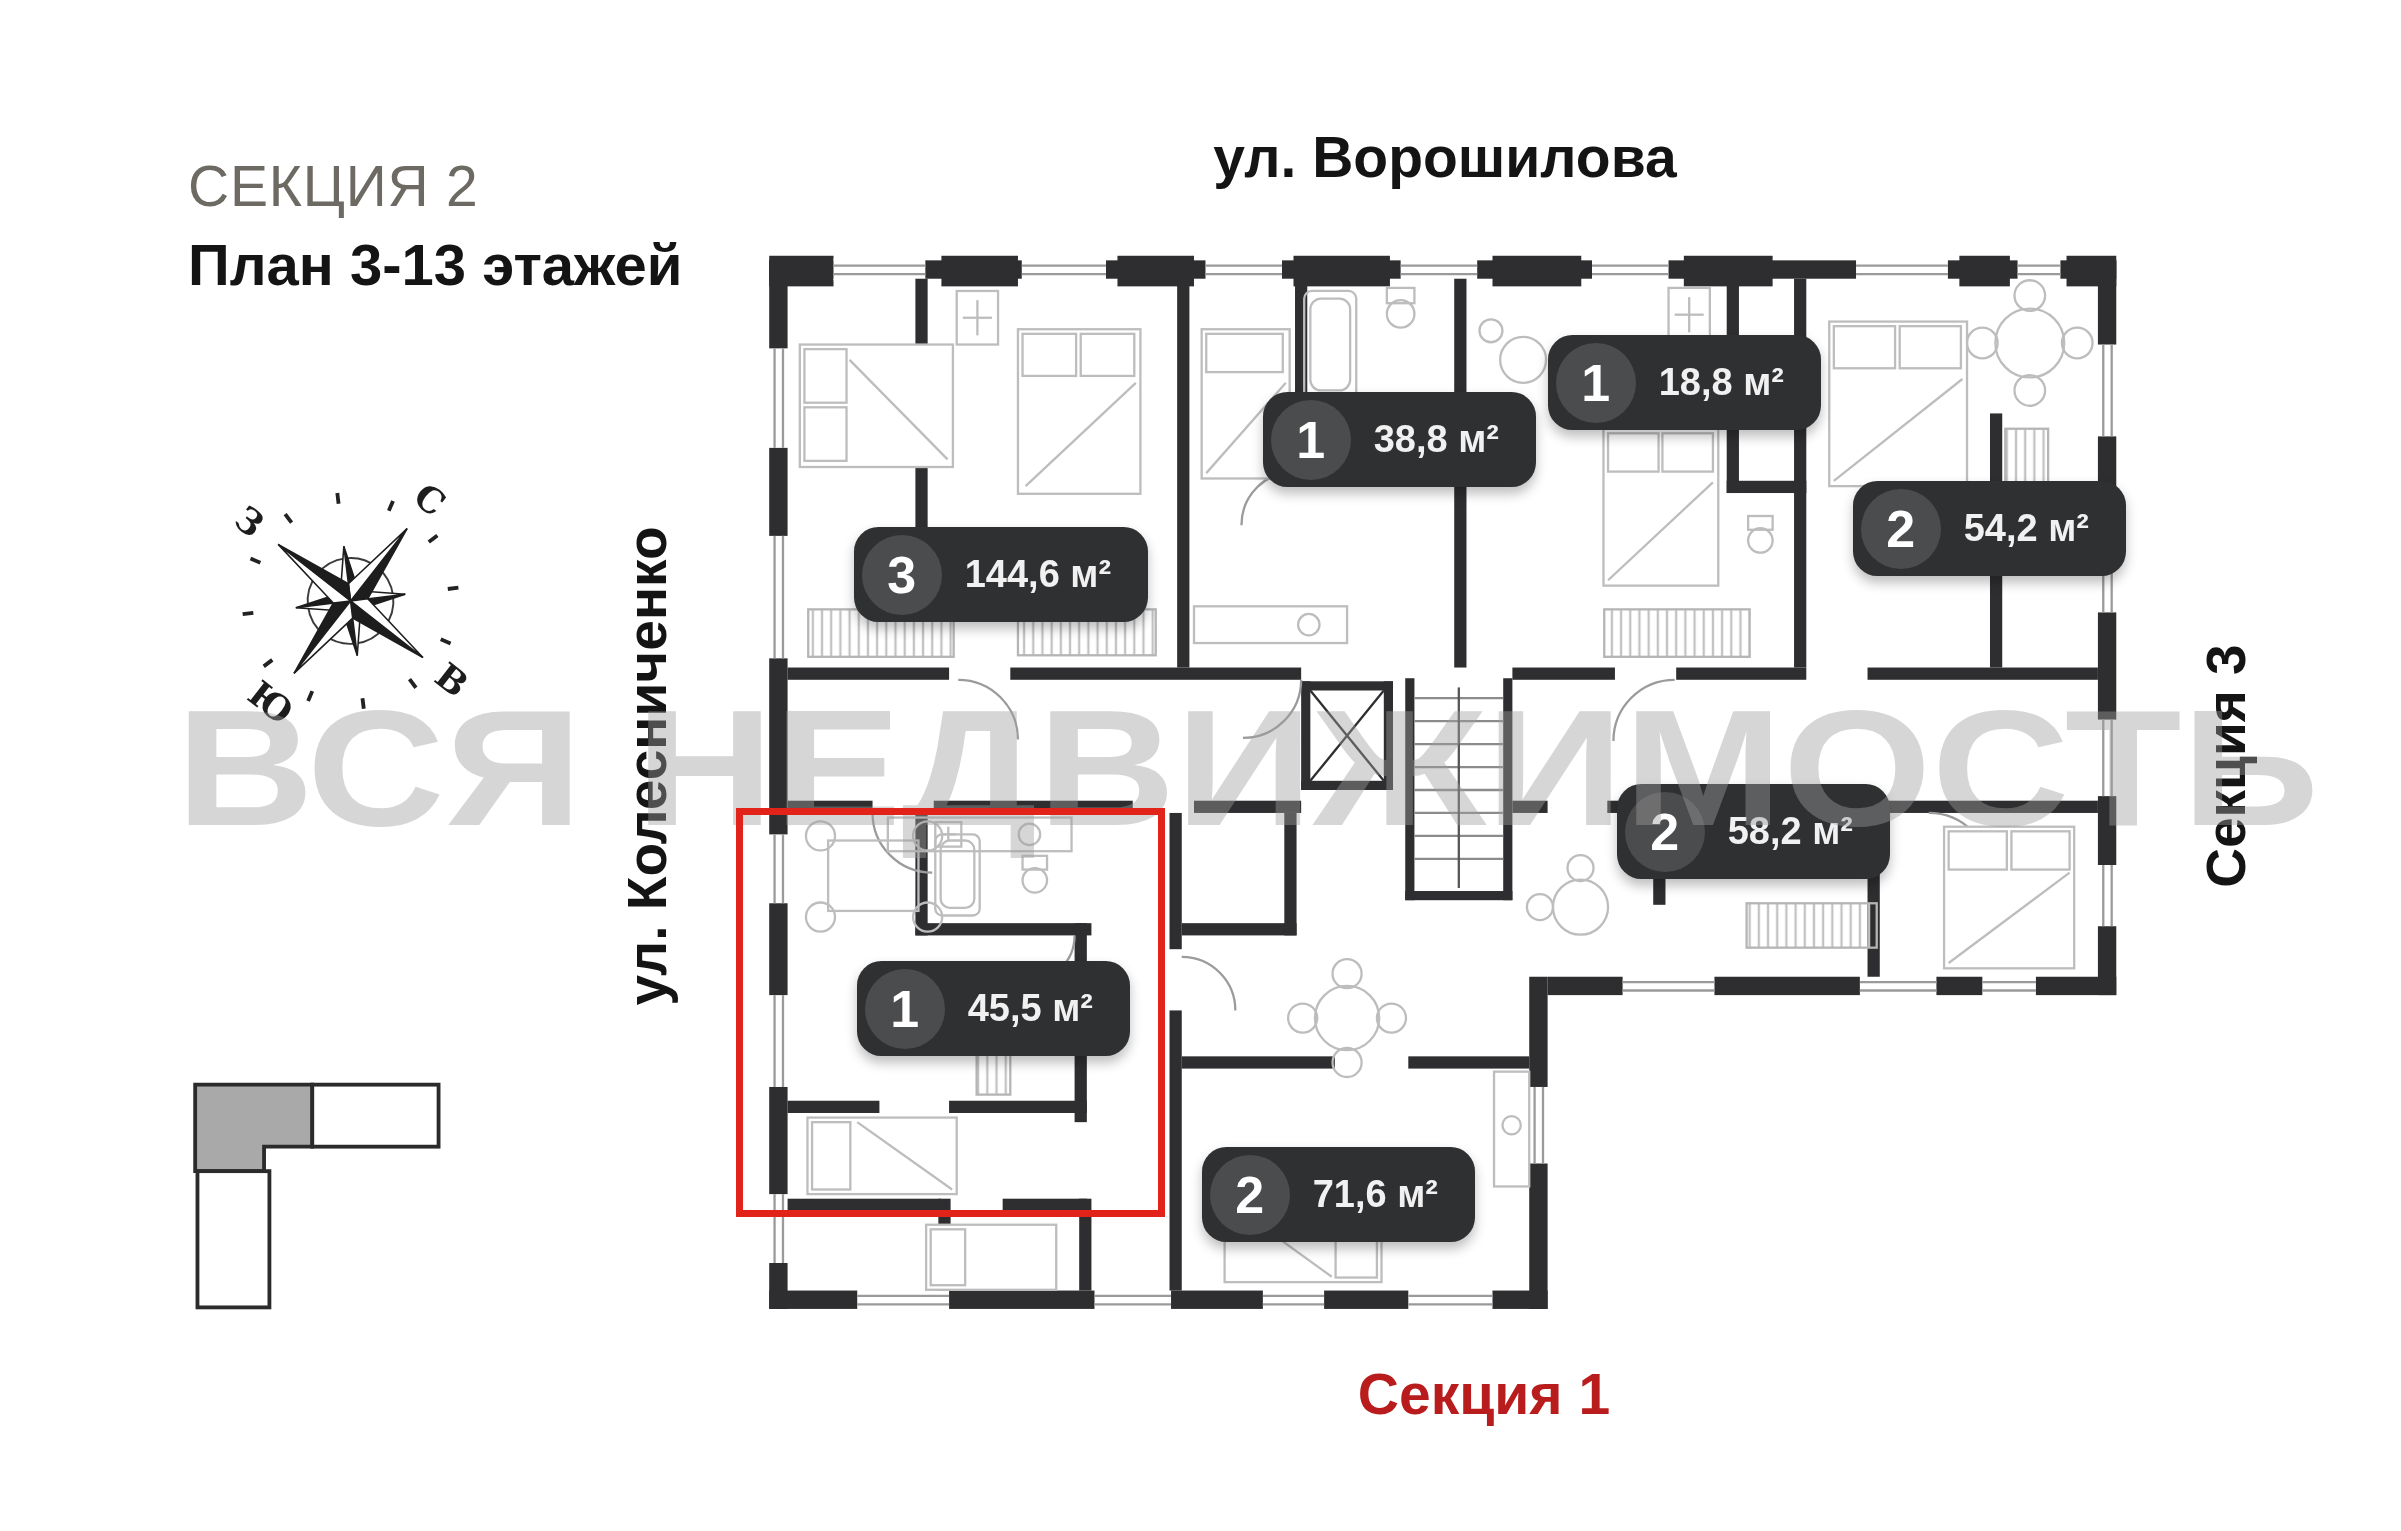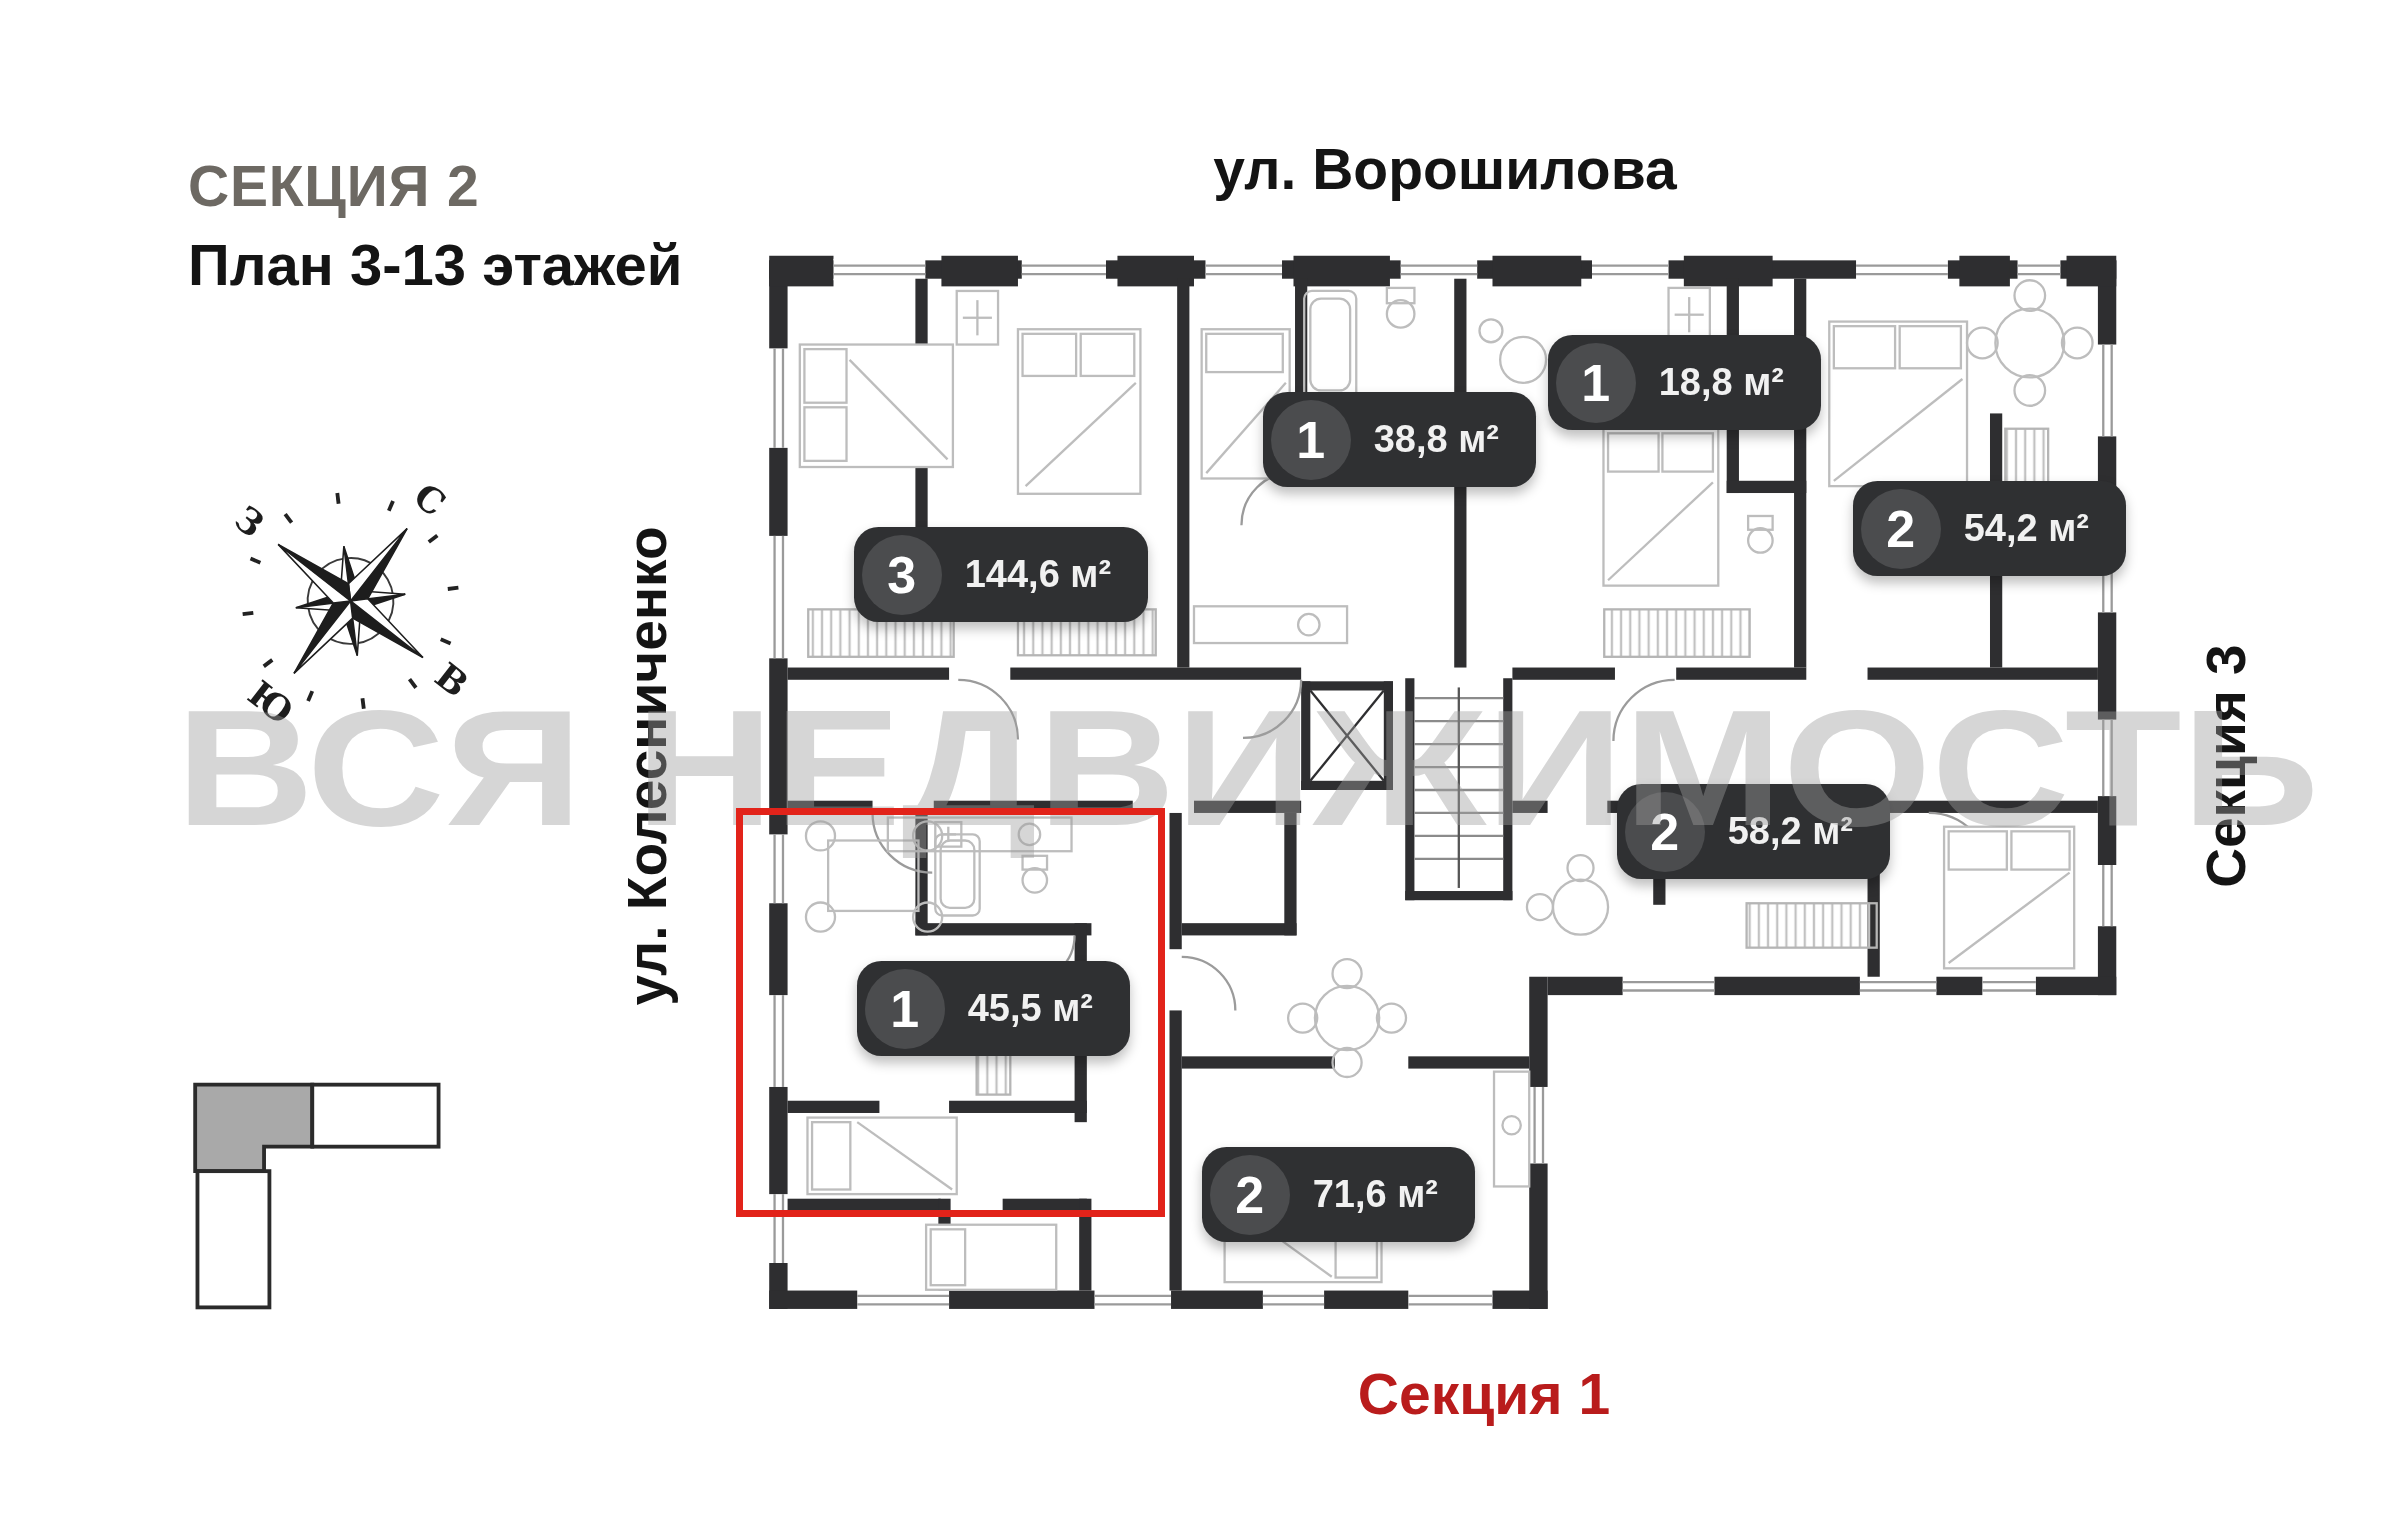--- a/index.html
+++ b/index.html
@@ -1,24 +1,24 @@
 <!DOCTYPE html>
 <html style="font-size:12.2px"><head>
 <meta charset="utf-8">
 <style>
   html,body{margin:0;padding:0;background:#fff;}
   .page{position:relative;width:2401px;height:1531px;background:#ffffff;overflow:hidden;
         font-family:"Liberation Sans",sans-serif;}
   
-  .hdr-title{position:absolute;left:188px;top:153px;font-size:57px;font-weight:bold;
+  .hdr-title{position:absolute;left:188px;top:153px;font-size:57px;font-weight:normal;
              color:#6d6963;letter-spacing:0.8px;white-space:nowrap;z-index:4;}
   .hdr-sub{position:absolute;left:188px;top:231px;font-size:58px;font-weight:bold;
            color:#141414;white-space:nowrap;z-index:4;}
   .street-top{position:absolute;left:1445px;top:124px;transform:translateX(-50%);
-              font-size:57px;font-weight:bold;color:#141414;white-space:nowrap;z-index:4;margin-top:12px;}
+              font-size:57px;font-weight:bold;color:#141414;white-space:nowrap;z-index:4;}
   .street-left{position:absolute;left:647px;top:766px;transform:translate(-50%,-50%) rotate(-90deg);
                font-size:55px;font-weight:bold;color:#141414;white-space:nowrap;z-index:2;}
   .section-right{position:absolute;left:2226px;top:766px;transform:translate(-50%,-50%) rotate(-90deg);
                font-size:55px;font-weight:bold;color:#141414;white-space:nowrap;z-index:2;}
   .section-bottom{position:absolute;left:1439px;top:1361px;transform:translateX(-50%);
                font-size:57px;font-weight:bold;color:#b91c1c;white-space:nowrap;z-index:4;margin-left:45px;}
   
   .badge{position:absolute;display:flex;align-items:center;gap:23px;background:#2f3032;
          border-radius:24.5px;height:95px;padding:0 37px 0 7.7px;z-index:3;
          box-shadow:0 6.1px 12.2px rgba(0,0,0,.25);}

